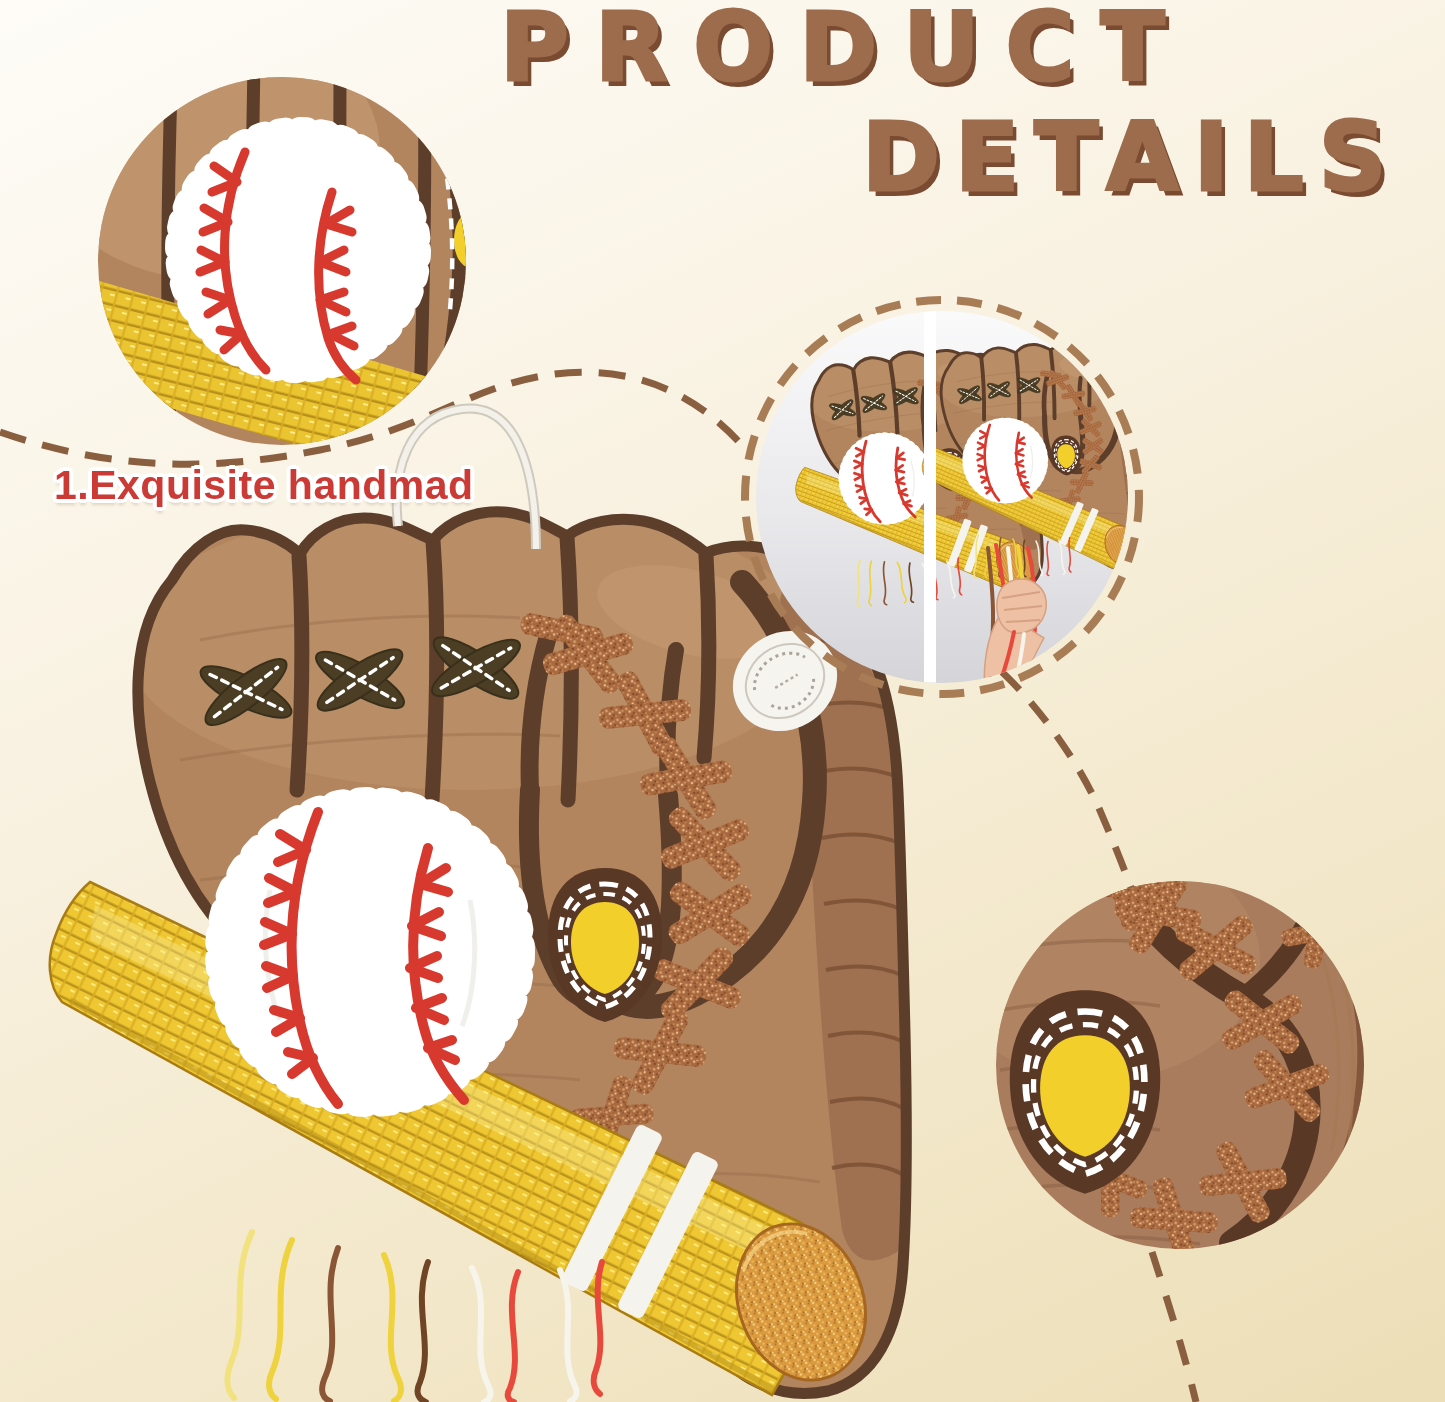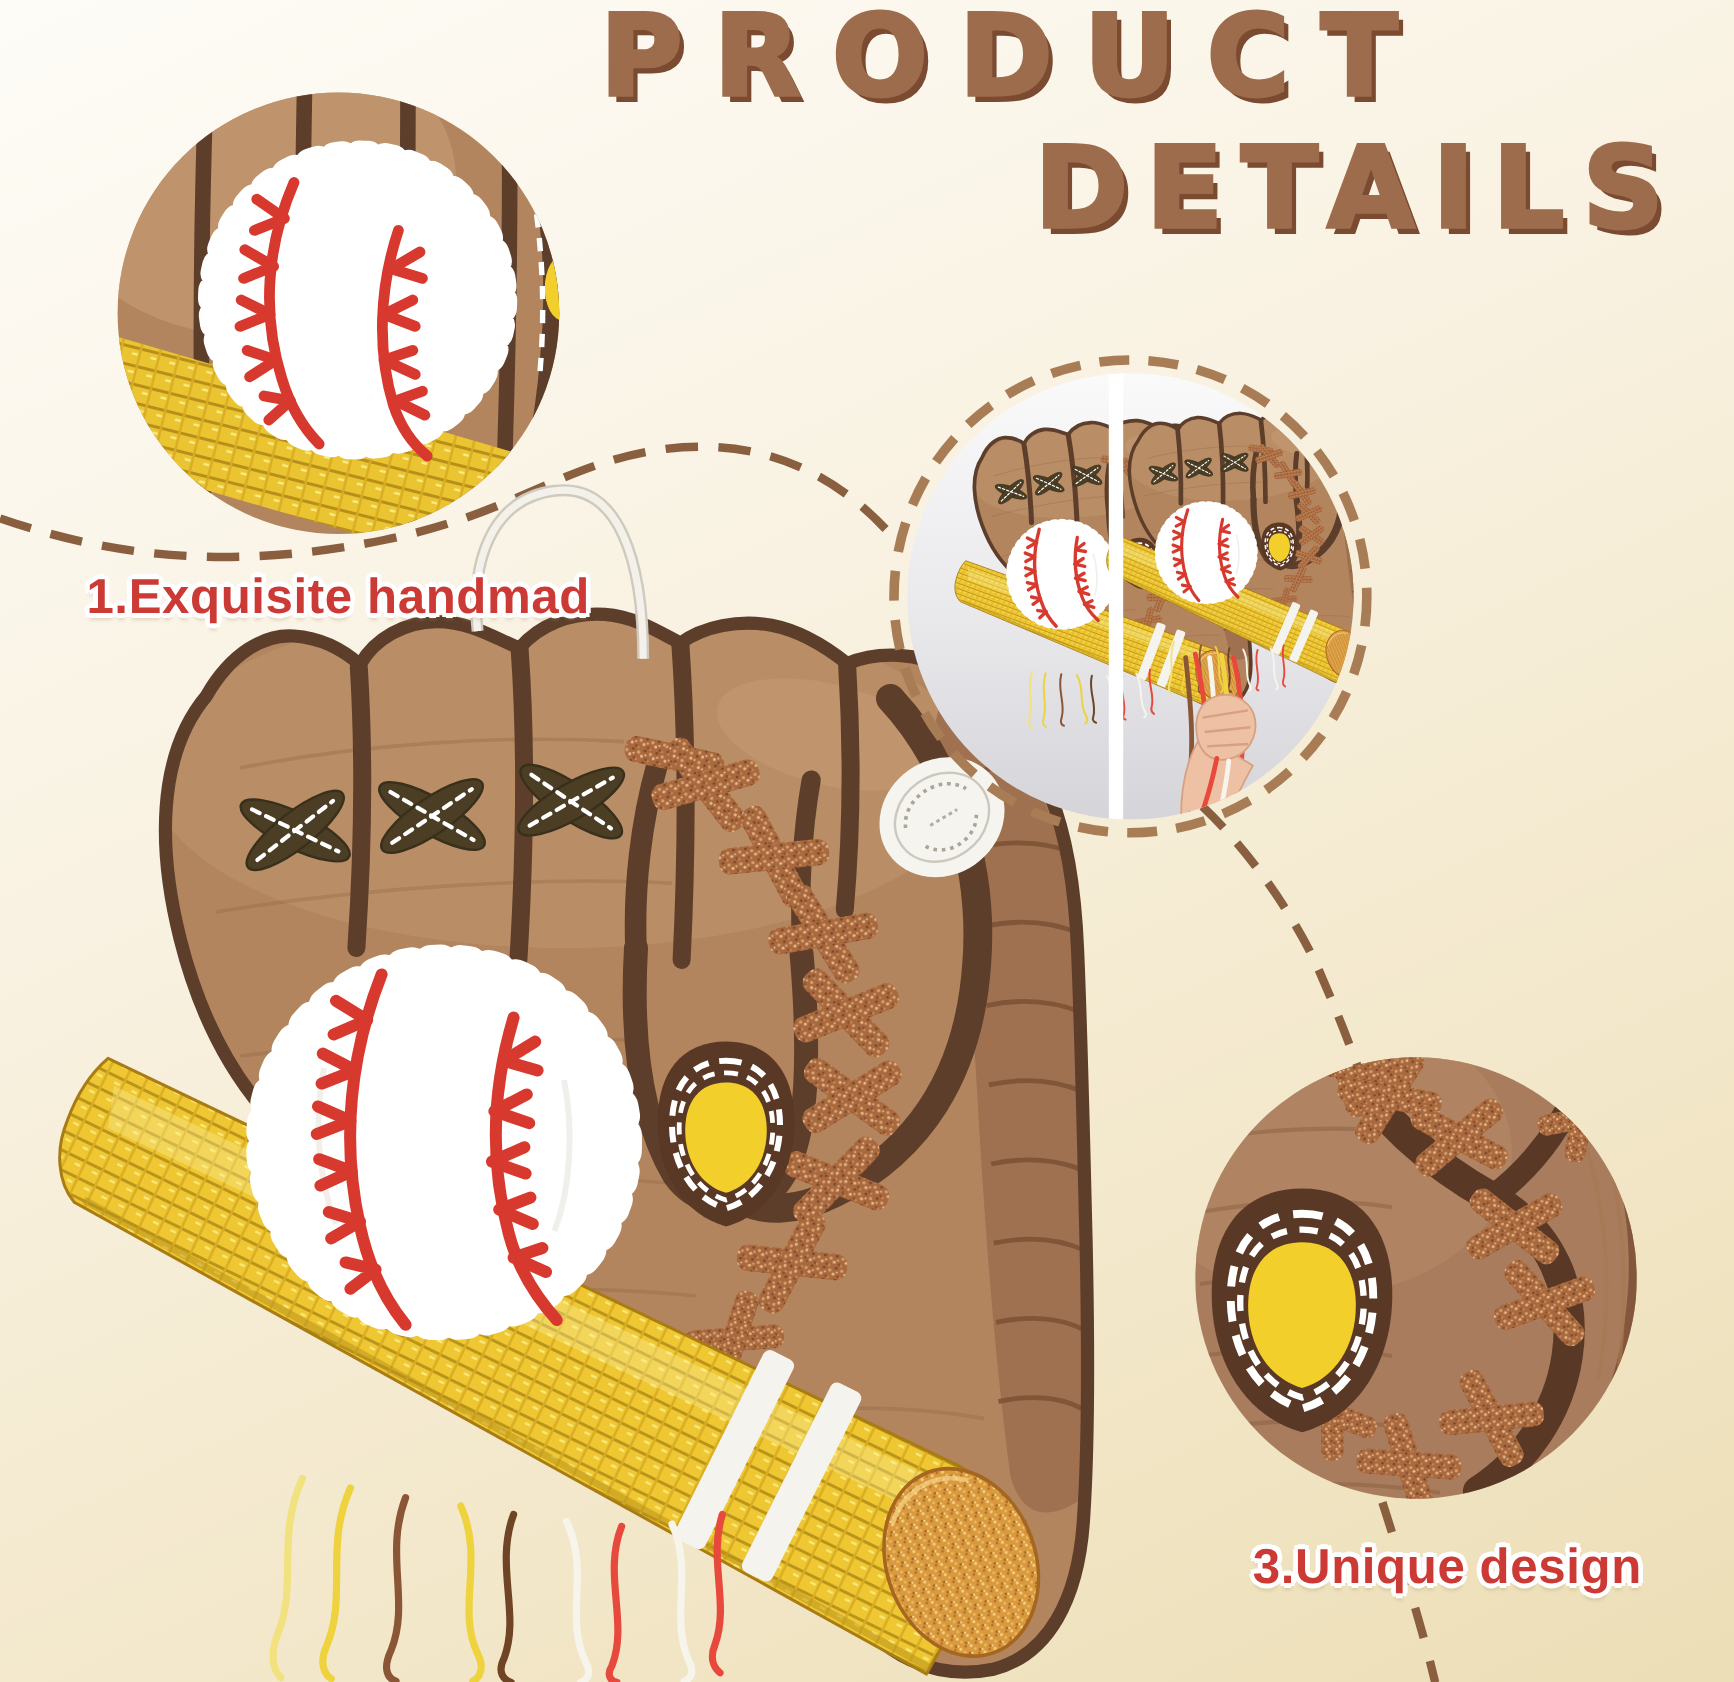--- a/index.html
+++ b/index.html
@@ -339,16 +339,15 @@
       <path d="M 605,884 C 634,884 650,905 650,937 C 650,970 633,999 605,1007 C 577,999 560,970 560,937 C 560,905 576,884 605,884 Z" fill="none" stroke="#ffffff" stroke-width="5" stroke-dasharray="13 9"></path>
       <path d="M 605,902 C 627,902 639,918 639,942 C 639,967 626,988 605,994 C 584,988 571,967 571,942 C 571,918 583,902 605,902 Z" fill="#f2cf2a"></path>
       <path d="M 605,894 C 630,894 644,912 644,940 C 644,968 629,993 605,1000 C 581,993 566,968 566,940 C 566,912 580,894 605,894 Z" fill="none" stroke="#ffffff" stroke-width="4" stroke-dasharray="10 8"></path>
     </g>
   </g>
 </svg>
 
 <div class="title-line" id="title1" style="left:500px;top:0px;">PRODUCT</div>
 <div class="title-line" id="title2" style="left:862px;top:110px;">DETAILS</div>
 
-<div class="callout-label" style="left:72px;top:462px;margin-top:12px;">1.Exquisite handmad</div>
-<div class="callout-label" style="left:1044px;top:1282px;">3.Unique design</div>
+<div class="callout-label" style="left:54px;top:462px;">1.Exquisite handmad</div>
 
 </div>
 
 </body></html>

